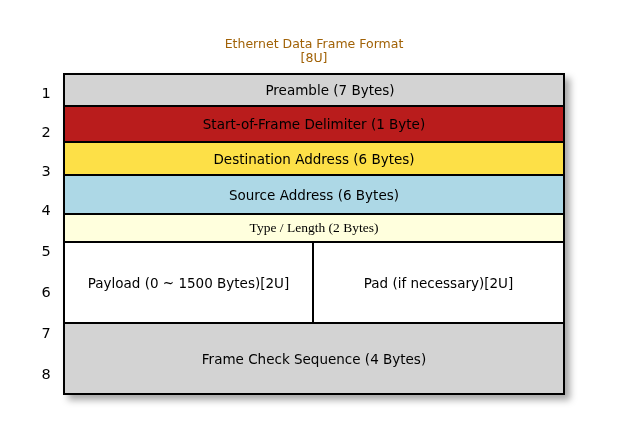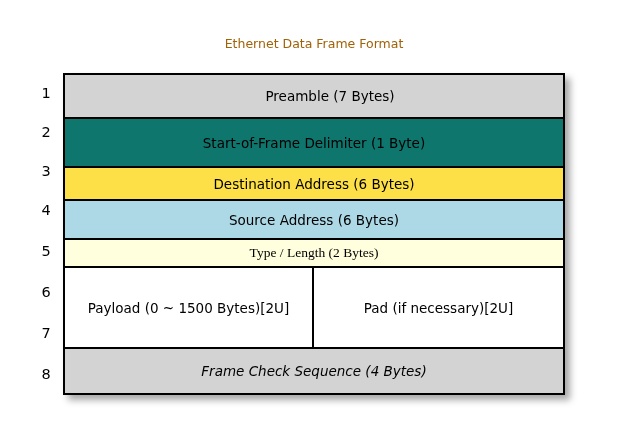--- a/index.html
+++ b/index.html
@@ -80,38 +80,39 @@
     border-right: 2px solid #000000;
   }
 </style>
 </head>
 <body>
 
 <div class="canvas">
 
   <div class="title-block">
     <div>Ethernet Data Frame Format</div>
+    <div>[8U]</div>
   </div>
 
   <span class="row-number" style="top:84px">1</span>
   <span class="row-number" style="top:123px">2</span>
   <span class="row-number" style="top:162px">3</span>
   <span class="row-number" style="top:201px">4</span>
   <span class="row-number" style="top:242px">5</span>
   <span class="row-number" style="top:283px">6</span>
   <span class="row-number" style="top:324px">7</span>
   <span class="row-number" style="top:365px">8</span>
 
   <div class="frame-table">
 
-    <div class="frow" style="height: 44px; background-color: rgb(211, 211, 211); padding-left: 32px;">
+    <div class="frow" style="height: 32px; background-color: rgb(211, 211, 211); padding-left: 32px;">
       <span>Preamble (7 Bytes)</span>
     </div>
 
-    <div class="frow" style="height: 49px; background-color: #0f766e;">
+    <div class="frow" style="height: 36px; background-color: #b91c1c;">
       <span>Start-of-Frame Delimiter (1 Byte)</span>
     </div>
 
     <div class="frow" style="height: 33px; background-color: #fde047;">
       <span>Destination Address (6 Bytes)</span>
     </div>
 
     <div class="frow" style="height: 39px; background-color: rgb(173, 216, 230); text-align: right;">
       <span>Source Address (6 Bytes)</span>
     </div>
@@ -124,18 +125,18 @@
       <div class="split-cell left" style="background-color: rgb(255, 255, 255);">
         <div>Payload (0 ~ 1500 Bytes)</div>
         <div>[2U]</div>
       </div>
       <div class="split-cell" style="background-color: rgb(255, 255, 255);">
         <div>Pad (if necessary)</div>
         <div>[2U]</div>
       </div>
     </div>
 
-    <div class="frow last" style="background-color: rgb(211, 211, 211); font-style: italic;">
+    <div class="frow last" style="background-color: rgb(211, 211, 211);">
       <span>Frame Check Sequence (4 Bytes)</span>
     </div>
 
   </div>
 </div>
 
 </body></html>

